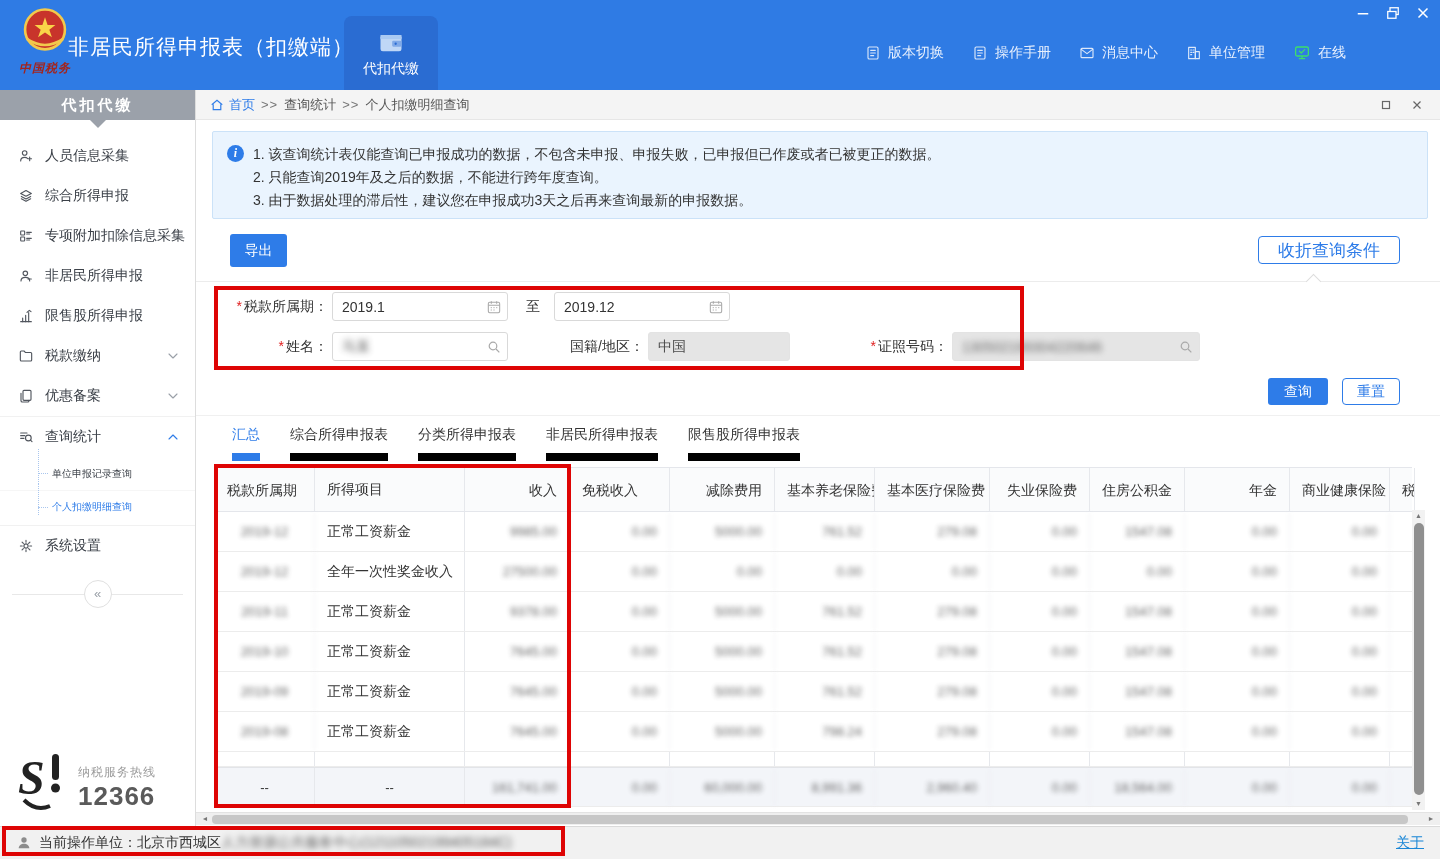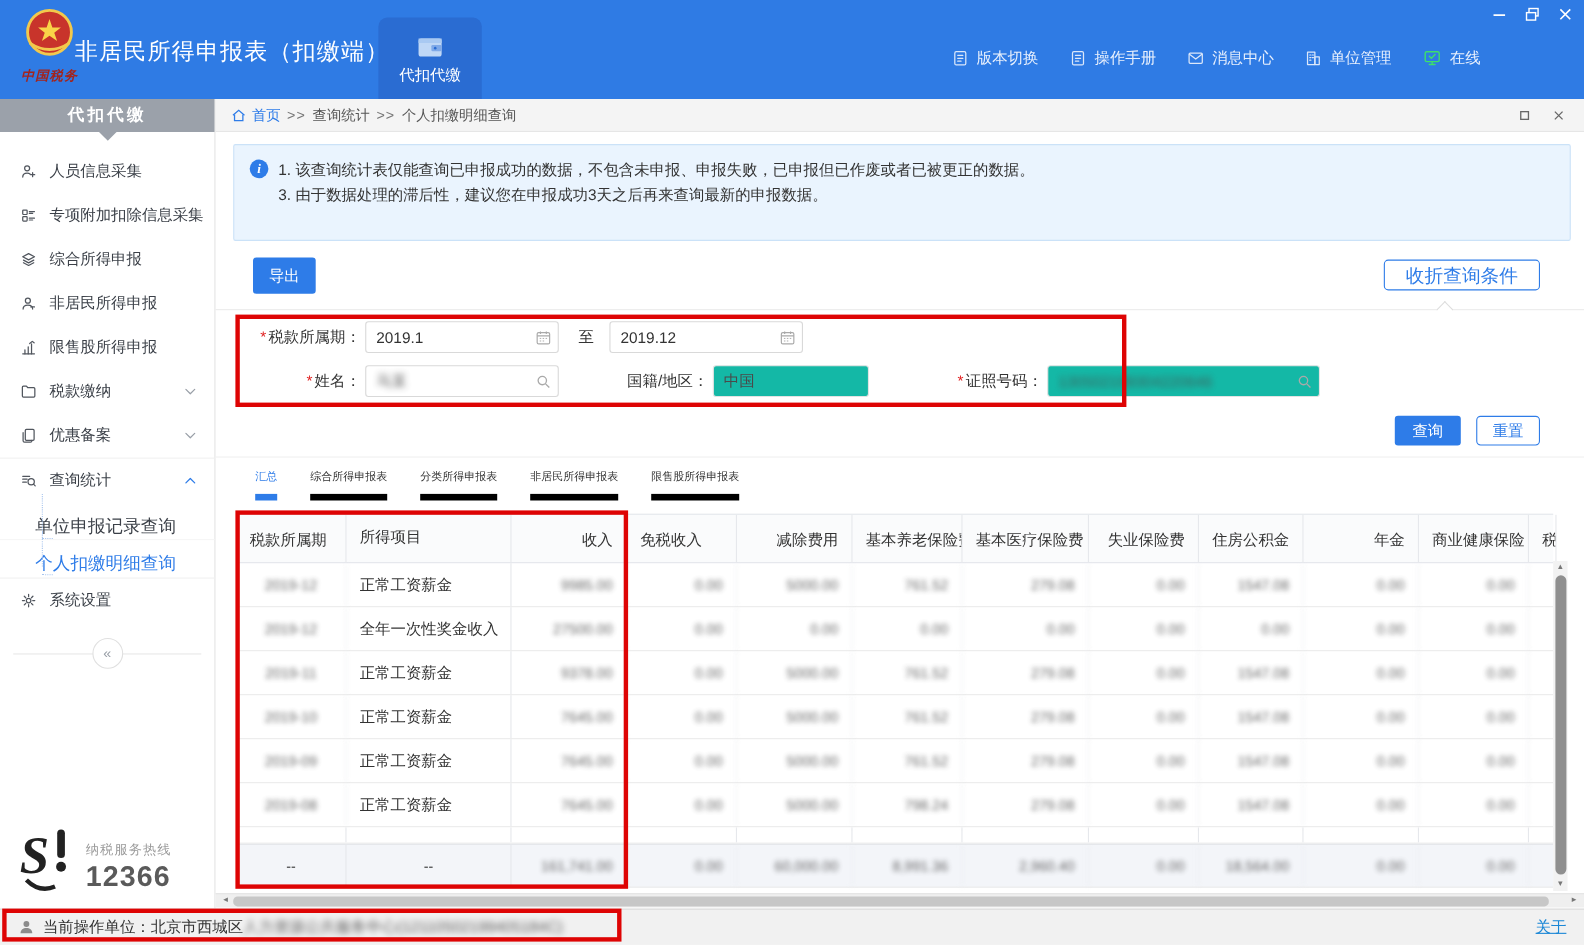--- a/index.html
+++ b/index.html
@@ -28,21 +28,21 @@
 .side-header{position:relative;height:30px;background:#9BA1AA;color:#fff;font-size:15px;font-weight:bold;
   letter-spacing:3px;text-align:center;line-height:30px}
 .side-header:after{content:"";position:absolute;left:50%;bottom:-8px;margin-left:-8px;border:8px solid transparent;border-top-color:#9BA1AA;border-bottom:0}
 .side-menu{padding-top:16px}
 .side-item{position:relative;height:40px;display:flex;align-items:center;padding-left:18px;font-size:14px;color:#3B4048;cursor:pointer}
 .side-icn{width:18px;height:18px;margin-right:11px;color:#51565E}
 .chev{position:absolute;right:14px;width:12px;height:12px;color:#9AA0A8}
 .chev.blue{color:#2E7CE8}
 .side-group.open{border-top:1px solid #F1F1F1;border-bottom:1px solid #F1F1F1}
 .side-sub{padding-bottom:2px}
-.sub-item{position:relative;height:33px;display:flex;align-items:flex-end;padding-left:32px;font-size:16px;color:#3B4048;cursor:pointer;border-top:1px solid #F6F6F6}
+.sub-item{position:relative;height:33px;display:flex;align-items:center;padding-left:52px;font-size:10px;color:#3B4048;cursor:pointer;border-top:1px solid #F6F6F6}
 .sub-item:first-child{border-top:none}
 .sub-dash{position:absolute;left:38px;width:10px;border-top:1px dotted #A9C6EE}
 .sub-item:before{content:"";position:absolute;left:38px;top:-8px;bottom:8px;border-left:1px dotted #A9C6EE}
 .sub-item.active{color:#2E7CE8}
 .collapse-row{position:relative;margin-top:14px;height:30px}
 .collapse-row:before{content:"";position:absolute;left:12px;right:12px;top:14px;border-top:1px solid #E8E8E8}
 .collapse-btn{position:absolute;left:50%;top:0;margin-left:-14px;width:28px;height:28px;border:1px solid #E0E0E0;border-radius:50%;
   background:#fff;color:#9AA0A8;font-size:13px;text-align:center;line-height:26px;cursor:pointer}
 .hotline{position:absolute;left:16px;bottom:14px;display:flex;align-items:flex-end;gap:8px}
 .hot-glyph{width:54px;height:62px}
@@ -72,30 +72,30 @@
 .btn-collapse{position:absolute;left:1062px;top:116px;width:142px;height:28px;font-size:17px;border-radius:4px}
 .panel-line{position:absolute;left:0;right:0;top:161px;border-top:1px solid #ECECEC}
 .panel-caret{position:absolute;left:1112px;top:156px;width:11px;height:11px;background:#fff;border-left:1px solid #DDD;border-top:1px solid #DDD;transform:rotate(45deg)}
 .form-row{position:absolute;left:14px;display:flex;align-items:center;font-size:14px}
 .form-row.r1{top:172px}.form-row.r2{top:212px}
 .flabel{width:118px;text-align:right;color:#333;white-space:nowrap}
 .flabel .star{color:#E02020;margin-right:2px}
 .fld{position:relative;height:29px;border:1px solid #D9D9D9;border-radius:3px;background:#fff;display:flex;align-items:center;
   padding:0 26px 0 9px;margin-left:4px;font-size:14px;color:#333}
 .fld.noicon{padding-right:9px}
-.fld.disabled{background:#14b8a6;border-color:#E3E3E3;color:#4a4a4a}
+.fld.disabled{background:#e5e5e5;border-color:#E3E3E3;color:#4a4a4a}
 .fld .icn{position:absolute;right:5px;width:16px;height:16px;color:#A9A9A9}
 .to-label{margin:0 0 0 18px}
 .fld.w-period{width:176px}.fld.w-name{width:176px}.fld.w-nat{width:142px}.fld.w-id{width:248px}
 .actions{position:absolute;right:40px;top:258px;display:flex;gap:14px}
 .btn-query{width:60px;height:27px;font-size:14px}
 .btn-reset{width:58px;height:27px;font-size:14px;border-radius:4px}
 .rule2{position:absolute;left:0;right:0;top:295px;border-top:1px solid #F0F0F0}
 .tabs{position:absolute;left:36px;top:306px;display:flex;gap:30px}
-.tab{font-size:10px;color:#333;padding-bottom:9px;border-bottom:6px solid #000000;cursor:pointer;white-space:nowrap}
+.tab{font-size:14px;color:#333;padding-bottom:9px;border-bottom:8px solid #000000;cursor:pointer;white-space:nowrap}
 .tab.active{color:#2E7CE8;border-bottom-color:#2E7CE8}
 
 
 .table{position:absolute;left:19px;top:347px;width:1197px;font-size:13px}
 .tr{display:flex;border-bottom:1px solid #ECECEC}
 .th,.td{flex:none;padding:0 12px;display:block;overflow:hidden;white-space:nowrap;border-right:1px solid #E6E8EC}
 .tr.head{height:45px;background:#FAFBFC;border-top:1px solid #E4E6EB;border-bottom:1px solid #E4E6EB}
 .tr.head .th{line-height:44px;font-size:14px;color:#333}
 .tr.data{height:40px}
 .tr.data .td{line-height:39px;color:#333}
@@ -240,38 +240,38 @@
                 <path d="M17.5 13.5v5.5M14.8 16.2h5.5"></path>
               </svg>
             </span>
             <span class="side-label">人员信息采集</span>
           </div>
         </div>
         <div class="side-group">
           <div class="side-item">
             <span class="icn side-icn">
               <svg viewBox="0 0 24 24" fill="none" stroke="currentColor" stroke-width="1.7" stroke-linecap="round" stroke-linejoin="round">
+                <path d="M12 3.8l8 4.3-8 4.3-8-4.3z"></path>
+                <path d="M5 12.7L12 16.5l7-3.8"></path>
+                <path d="M5 16.3L12 20l7-3.7"></path>
+              </svg>
+            </span>
+            <span class="side-label">综合所得申报</span>
+          </div>
+        </div>
+        <div class="side-group">
+          <div class="side-item">
+            <span class="icn side-icn">
+              <svg viewBox="0 0 24 24" fill="none" stroke="currentColor" stroke-width="1.7" stroke-linecap="round" stroke-linejoin="round">
                 <rect x="4" y="4.5" width="6" height="6" rx="1"></rect>
                 <rect x="4" y="13.5" width="6" height="6" rx="1"></rect>
                 <path d="M13 6.5h7M13 9h4.5M13 15.5h7M13 18h4.5"></path>
               </svg>
             </span>
             <span class="side-label">专项附加扣除信息采集</span>
-          </div>
-        </div>
-        <div class="side-group">
-          <div class="side-item">
-            <span class="icn side-icn">
-              <svg viewBox="0 0 24 24" fill="none" stroke="currentColor" stroke-width="1.7" stroke-linecap="round" stroke-linejoin="round">
-                <path d="M12 3.8l8 4.3-8 4.3-8-4.3z"></path>
-                <path d="M5 12.7L12 16.5l7-3.8"></path>
-                <path d="M5 16.3L12 20l7-3.7"></path>
-              </svg>
-            </span>
-            <span class="side-label">综合所得申报</span>
           </div>
         </div>
         <div class="side-group">
           <div class="side-item">
             <span class="icn side-icn">
               <svg viewBox="0 0 24 24" fill="none" stroke="currentColor" stroke-width="1.7" stroke-linecap="round" stroke-linejoin="round">
                 <circle cx="11" cy="8" r="3.4"></circle>
                 <path d="M4.5 19.5c0-3.4 2.9-5.4 6.5-5.4s6.5 2 6.5 5.4"></path>
                 <path d="M15 16.5h5"></path>
               </svg>
@@ -400,20 +400,21 @@
         </span>
     </div>
   </div>
 
   <main class="content">
 
     <div class="notice">
       <span class="info-icon">i</span>
       <div id="notice-lines">
           <div class="notice-line">1. 该查询统计表仅能查询已申报成功的数据，不包含未申报、申报失败，已申报但已作废或者已被更正的数据。</div>
+          <div class="notice-line">2. 只能查询2019年及之后的数据，不能进行跨年度查询。</div>
           <div class="notice-line">3. 由于数据处理的滞后性，建议您在申报成功3天之后再来查询最新的申报数据。</div>
         </div>
     </div>
 
     <button class="btn btn-primary btn-export">导出</button>
     <button class="btn btn-outline btn-collapse">收折查询条件</button>
 
     <div class="panel-line"></div>
     <div class="panel-caret"></div>
 

